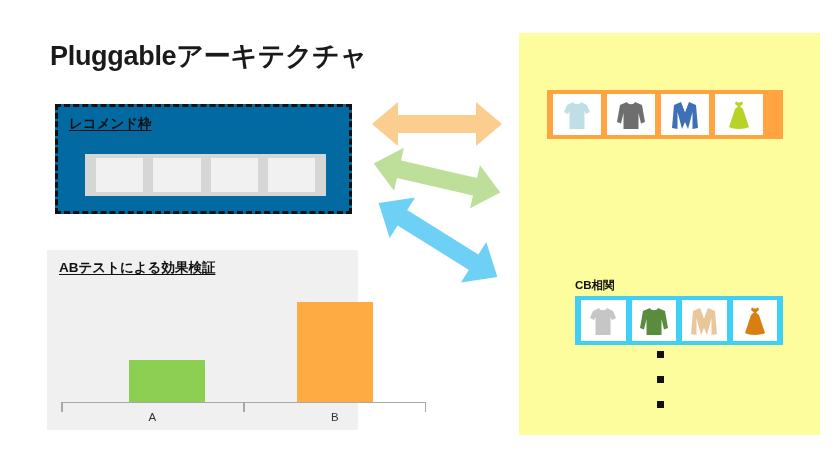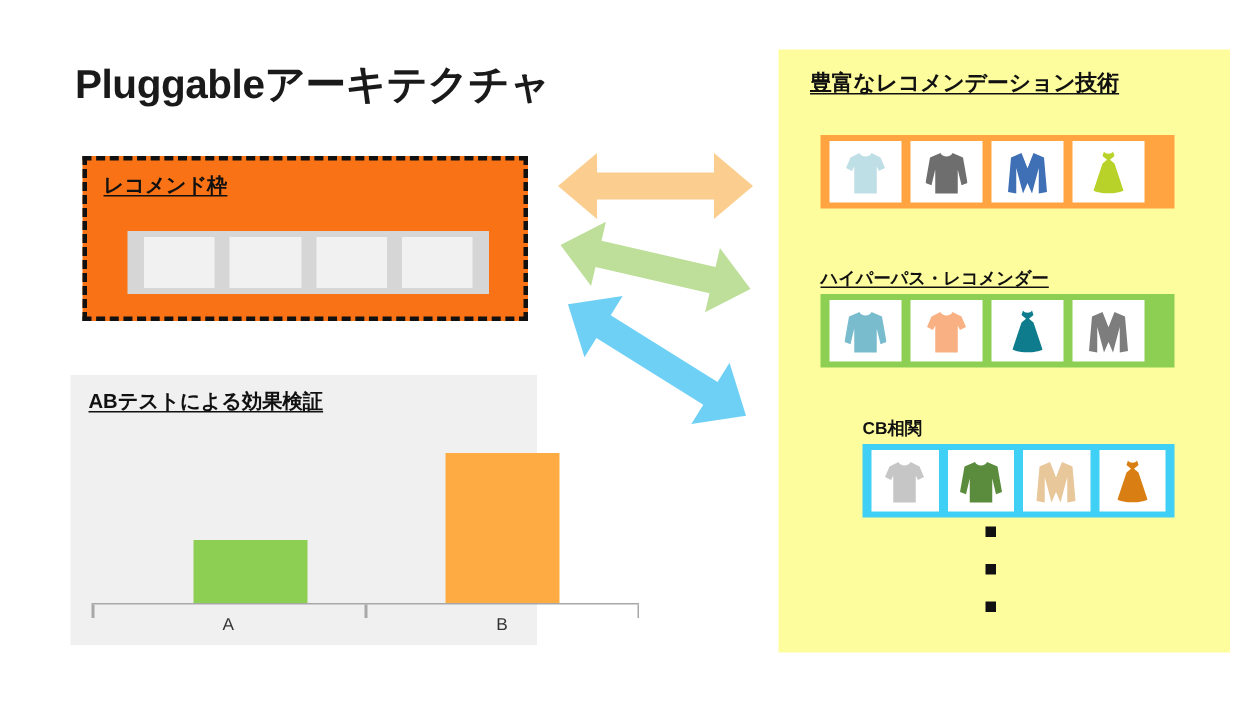--- a/index.html
+++ b/index.html
@@ -15,21 +15,21 @@
   #slide-title {
     position: absolute; left: 50px; top: 38px;
     font-size: 27px; font-weight: bold; color: #1a1a1a;
     letter-spacing: -0.3px; white-space: nowrap; text-align: right;
   }
 
   
   #recommend-frame {
     position: absolute; left: 55px; top: 104px;
     width: 297px; height: 110px;
-    background: #f97316;
+    background: #0369a1;
     border: 3px dashed #111;
   }
   #recommend-frame-title {
     position: absolute; left: 11px; top: 8px;
     font-size: 13.5px; font-weight: bold; color: #111;
     text-decoration: underline; text-underline-offset: 2px;
     white-space: nowrap;
   }
   #recommend-widget {
     position: absolute; left: 27px; top: 47px;
@@ -160,21 +160,20 @@
       <div class="axis-tick" style="left:182px"></div>
       <div class="axis-tick" style="right:0"></div>
     </div>
     <div id="ab-labels">
       <div class="ab-cat-label">A</div>
       <div class="ab-cat-label">B</div>
     </div>
   </div>
 
   <div id="tech-panel">
-    <div id="tech-panel-title">豊富なレコメンデーション技術</div>
 
     <div class="rec-group" id="rec-group-0">
       <div class="rec-strip" style="background:#ffa440">
         <div class="rec-tile">
           <svg width="28" height="30" viewBox="0 0 28 30">
             <path d="M10 2 L4 5 L1 12 L5 14 L6.5 11 L6.5 29 L21.5 29 L21.5 11 L23 14 L27 12 L24 5 L18 2 C17 5 11 5 10 2 Z" fill="#bfdfe6"></path>
           </svg>
         </div>
         <div class="rec-tile">
           <svg width="28" height="30" viewBox="0 0 28 30">
@@ -188,46 +187,20 @@
           </svg>
         </div>
         <div class="rec-tile">
           <svg width="28" height="30" viewBox="0 0 28 30">
             <path d="M11 1 L10 4 L13 6.5 L10 9 L4 27 C8 29.5 20 29.5 24 27 L18 9 L15 6.5 L18 4 L17 1 C16 3 12 3 11 1 Z" fill="#b9d22a"></path>
           </svg>
         </div>
       </div>
     </div>
 
-    <div class="rec-group" id="rec-group-1">
-      <div class="rec-group-label">ハイパーパス・レコメンダー</div>
-      <div class="rec-strip" style="background:#8dcf52">
-        <div class="rec-tile">
-          <svg width="28" height="30" viewBox="0 0 28 30">
-            <path d="M10 2 L3 5 L0 22 L4 23.5 L6.5 13 L6.5 29 L21.5 29 L21.5 13 L24 23.5 L28 22 L25 5 L18 2 C17 5 11 5 10 2 Z" fill="#79bccd"></path>
-          </svg>
-        </div>
-        <div class="rec-tile">
-          <svg width="28" height="30" viewBox="0 0 28 30">
-            <path d="M10 2 L4 5 L1 12 L5 14 L6.5 11 L6.5 29 L21.5 29 L21.5 11 L23 14 L27 12 L24 5 L18 2 C17 5 11 5 10 2 Z" fill="#f9b183"></path>
-          </svg>
-        </div>
-        <div class="rec-tile">
-          <svg width="28" height="30" viewBox="0 0 28 30">
-            <path d="M11 1 L10 4 L13 6.5 L10 9 L4 27 C8 29.5 20 29.5 24 27 L18 9 L15 6.5 L18 4 L17 1 C16 3 12 3 11 1 Z" fill="#0e7c8c"></path>
-          </svg>
-        </div>
-        <div class="rec-tile">
-          <svg width="28" height="30" viewBox="0 0 28 30">
-            <path d="M10 2 L3 5 L1 28 L6.5 29 L6.5 12 L11 29 L14 22 L17 29 L21.5 12 L21.5 29 L27 28 L25 5 L18 2 L14 12 Z" fill="#7d7d7d"></path>
-            <path d="M11 3 L14 12 L17 3 L14 1 Z" fill="#ffffff"></path>
-          </svg>
-        </div>
-      </div>
-    </div>
 
     <div class="rec-group" id="rec-group-2">
       <div class="rec-group-label no-underline">CB相関</div>
       <div class="rec-strip" style="background:#40cff5">
         <div class="rec-tile">
           <svg width="28" height="30" viewBox="0 0 28 30">
             <path d="M10 2 L4 5 L1 12 L5 14 L6.5 11 L6.5 29 L21.5 29 L21.5 11 L23 14 L27 12 L24 5 L18 2 C17 5 11 5 10 2 Z" fill="#c6c6c6"></path>
           </svg>
         </div>
         <div class="rec-tile">

